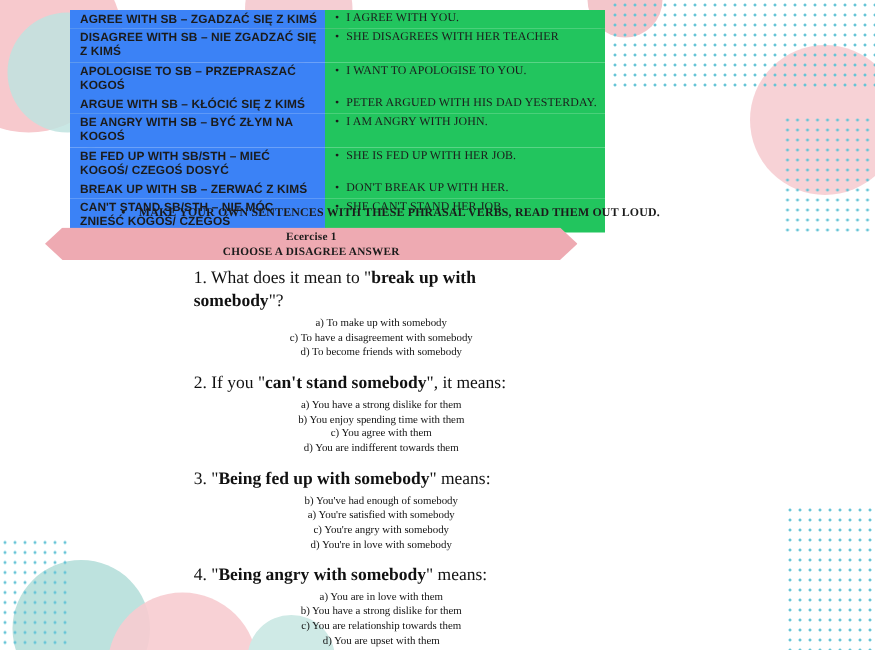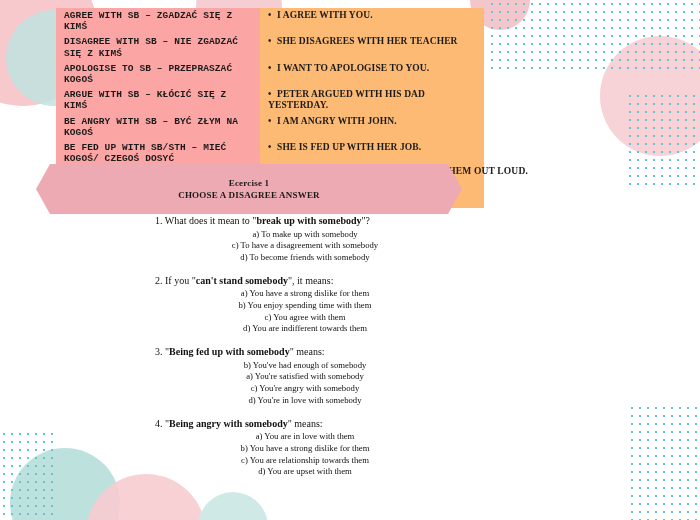--- a/index.html
+++ b/index.html
@@ -99,29 +99,29 @@
   }
   .vocab-table td {
     vertical-align: top;
     padding: 2px 6px 2px 8px;
     font-size: 9.5px;
     line-height: 1.18;
     letter-spacing: .1px;
   }
   .vocab-table td.left {
     width: 190px;
-    background: #fca5a5;
+    background: #3b82f6;
     font-weight: bold;
     color: #1b1b1b;
-    font-family: Liberation Mono, monospace;
+    font-family: Liberation Sans, sans-serif;
   }
   .vocab-table td.right {
     width: 210px;
-    background: #fdba74;
-    font-weight: bold;
+    background: #22c55e;
+    font-weight: normal;
     color: #1b1b1b;
     margin-left: 20px;
   }
   .vocab-table td.right .bullet {
     display: inline-block;
     width: 9px;
   }
 
   
   .instruction {
@@ -135,23 +135,23 @@
     margin-left: 35px;
   }
   .instruction .bull {
     display: inline-block;
     width: 14px;
   }
 
   
   .banner {
     position: absolute;
-    left: 36px; top: 164px;
+    left: 36px; top: 182px;
     width: 426px;
-    height: 50px;
+    height: 26px;
   }
   .banner .ribbon {
     position: absolute;
     inset: 0;
     background: #eeaab2;
     clip-path: polygon(0% 50%, 14px 0%, calc(100% - 14px) 0%, 100% 50%, calc(100% - 14px) 100%, 14px 100%);
   }
   .banner .txt {
     position: absolute;
     inset: 0;
@@ -170,21 +170,21 @@
   .questions {
     position: absolute;
     left: 155px; top: 214px;
     width: 300px;
     font-size: 8.7px;
     color: #111;
     line-height: 1.35;
   }
   .q-block { margin-bottom: 10px; }
   .q-stem {
-    font-size: 10px;
+    font-size: 14px;
     margin-bottom: 1px;
   }
   .q-stem .num { font-weight: normal; }
   .q-stem b { font-weight: bold; }
   .q-opt { padding-left: 0px; text-align: center; }
   .q-first .q-stem { text-indent: 0; }
 </style>
 </head>
 <body>
 

